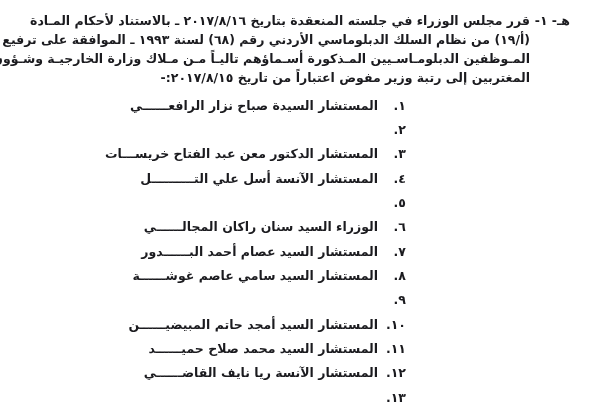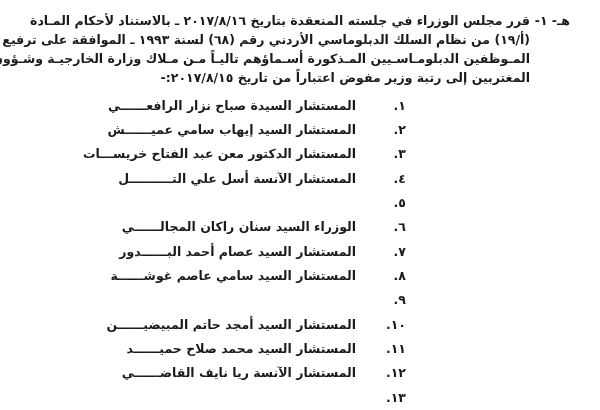--- a/index.html
+++ b/index.html
@@ -55,21 +55,21 @@
     height: 24.35px;
     font-size: 12.5px;
   }
   .item-number {
     flex: 0 0 26px;
     width: 26px;
     text-align: right;
     white-space: nowrap;
   }
   .item-name {
-    margin-right: 24px;
+    margin-right: 2px;
     white-space: nowrap;
     text-align: right;
   }
 </style>
 </head>
 <body>
 
 <div class="page">
 
   <div class="decision">
@@ -82,21 +82,20 @@
     </div>
   </div>
 
   <div class="promotion-list">
     <div class="list-row">
       <span class="item-number">١.</span>
       <span class="item-name">المستشار السيدة صباح نزار الرافعــــــي</span>
     </div>
     <div class="list-row">
       <span class="item-number">٢.</span>
-      <span class="item-name">المستشار السيد إيهاب سامي عميــــــش</span>
     </div>
     <div class="list-row">
       <span class="item-number">٣.</span>
       <span class="item-name">المستشار الدكتور معن عبد الفتاح خريســـات</span>
     </div>
     <div class="list-row">
       <span class="item-number">٤.</span>
       <span class="item-name">المستشار الآنسة أسل علي التــــــــــل</span>
     </div>
     <div class="list-row">

